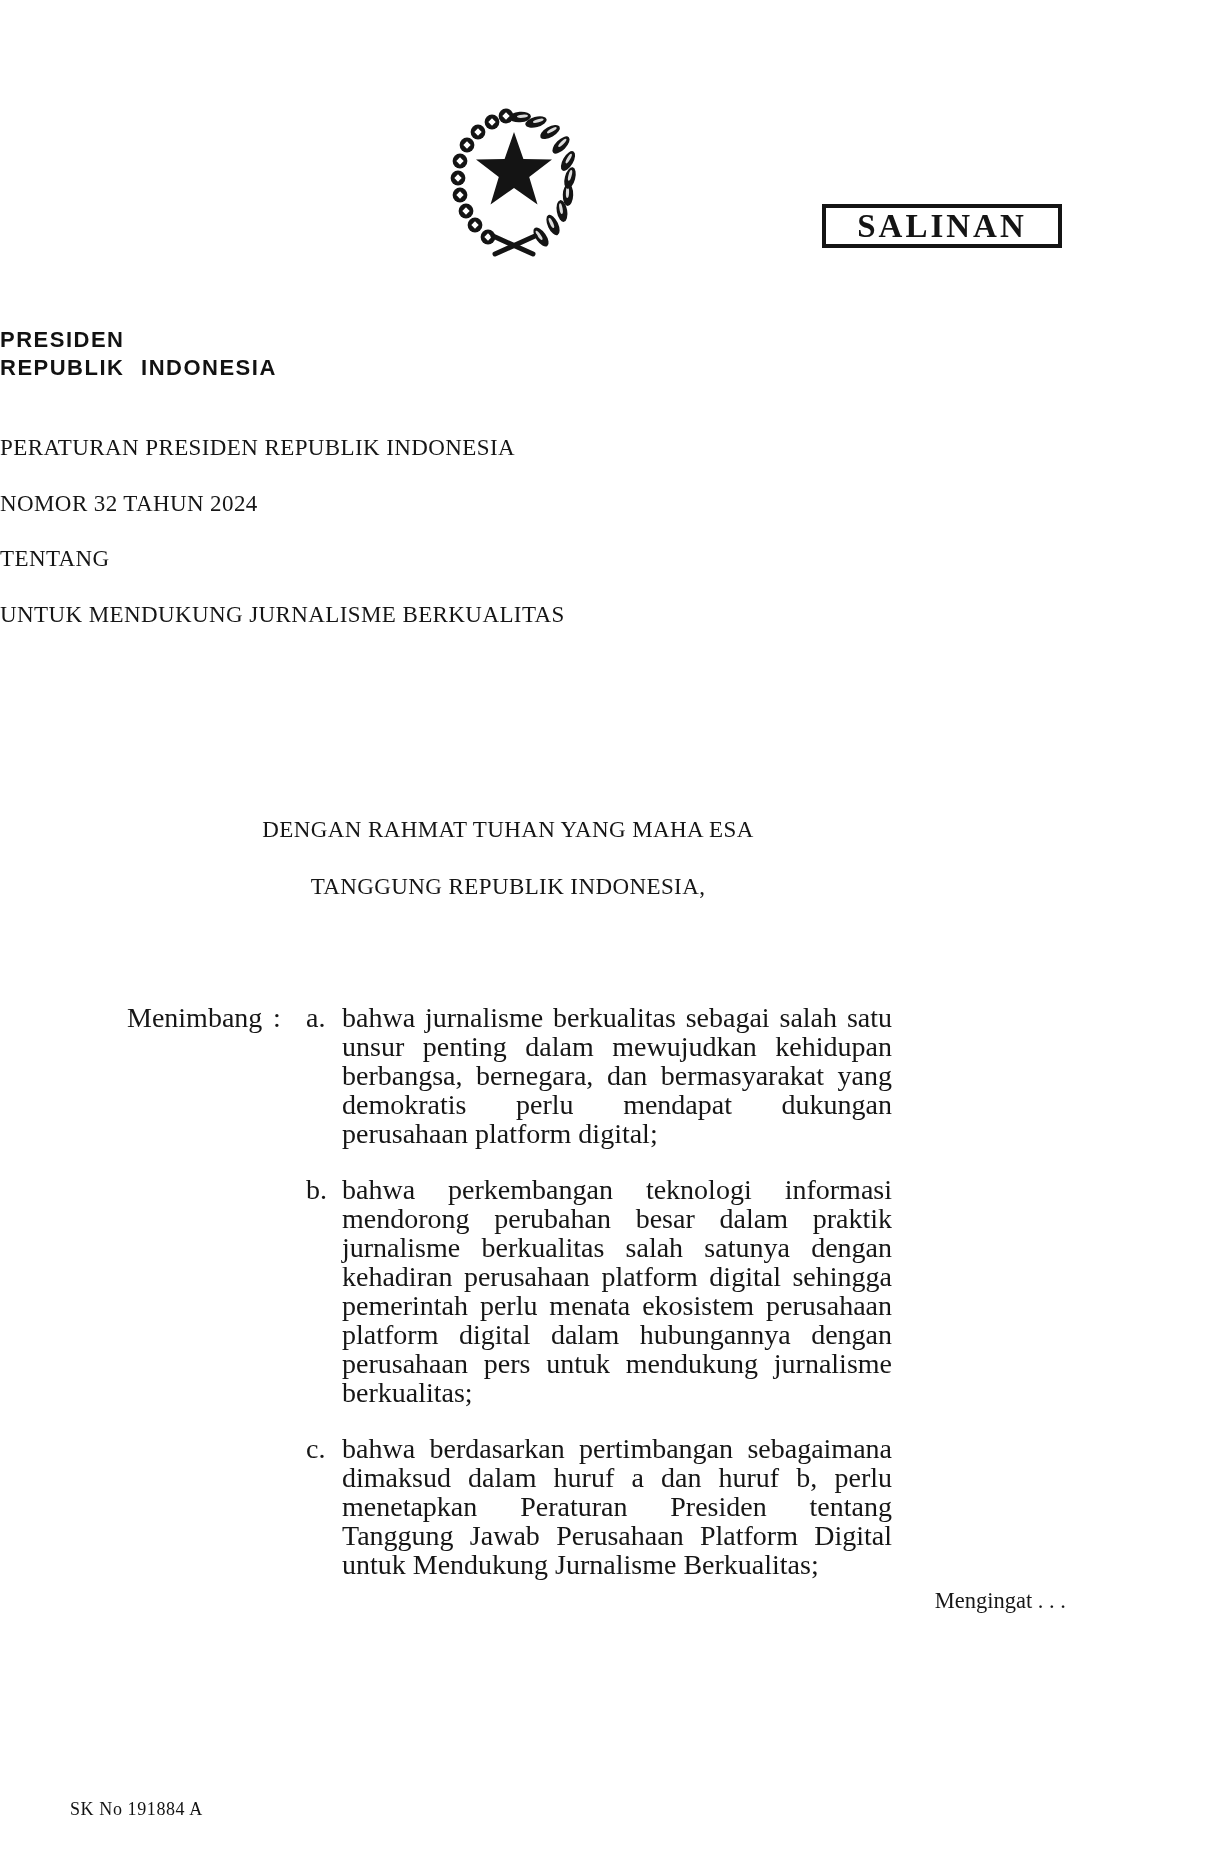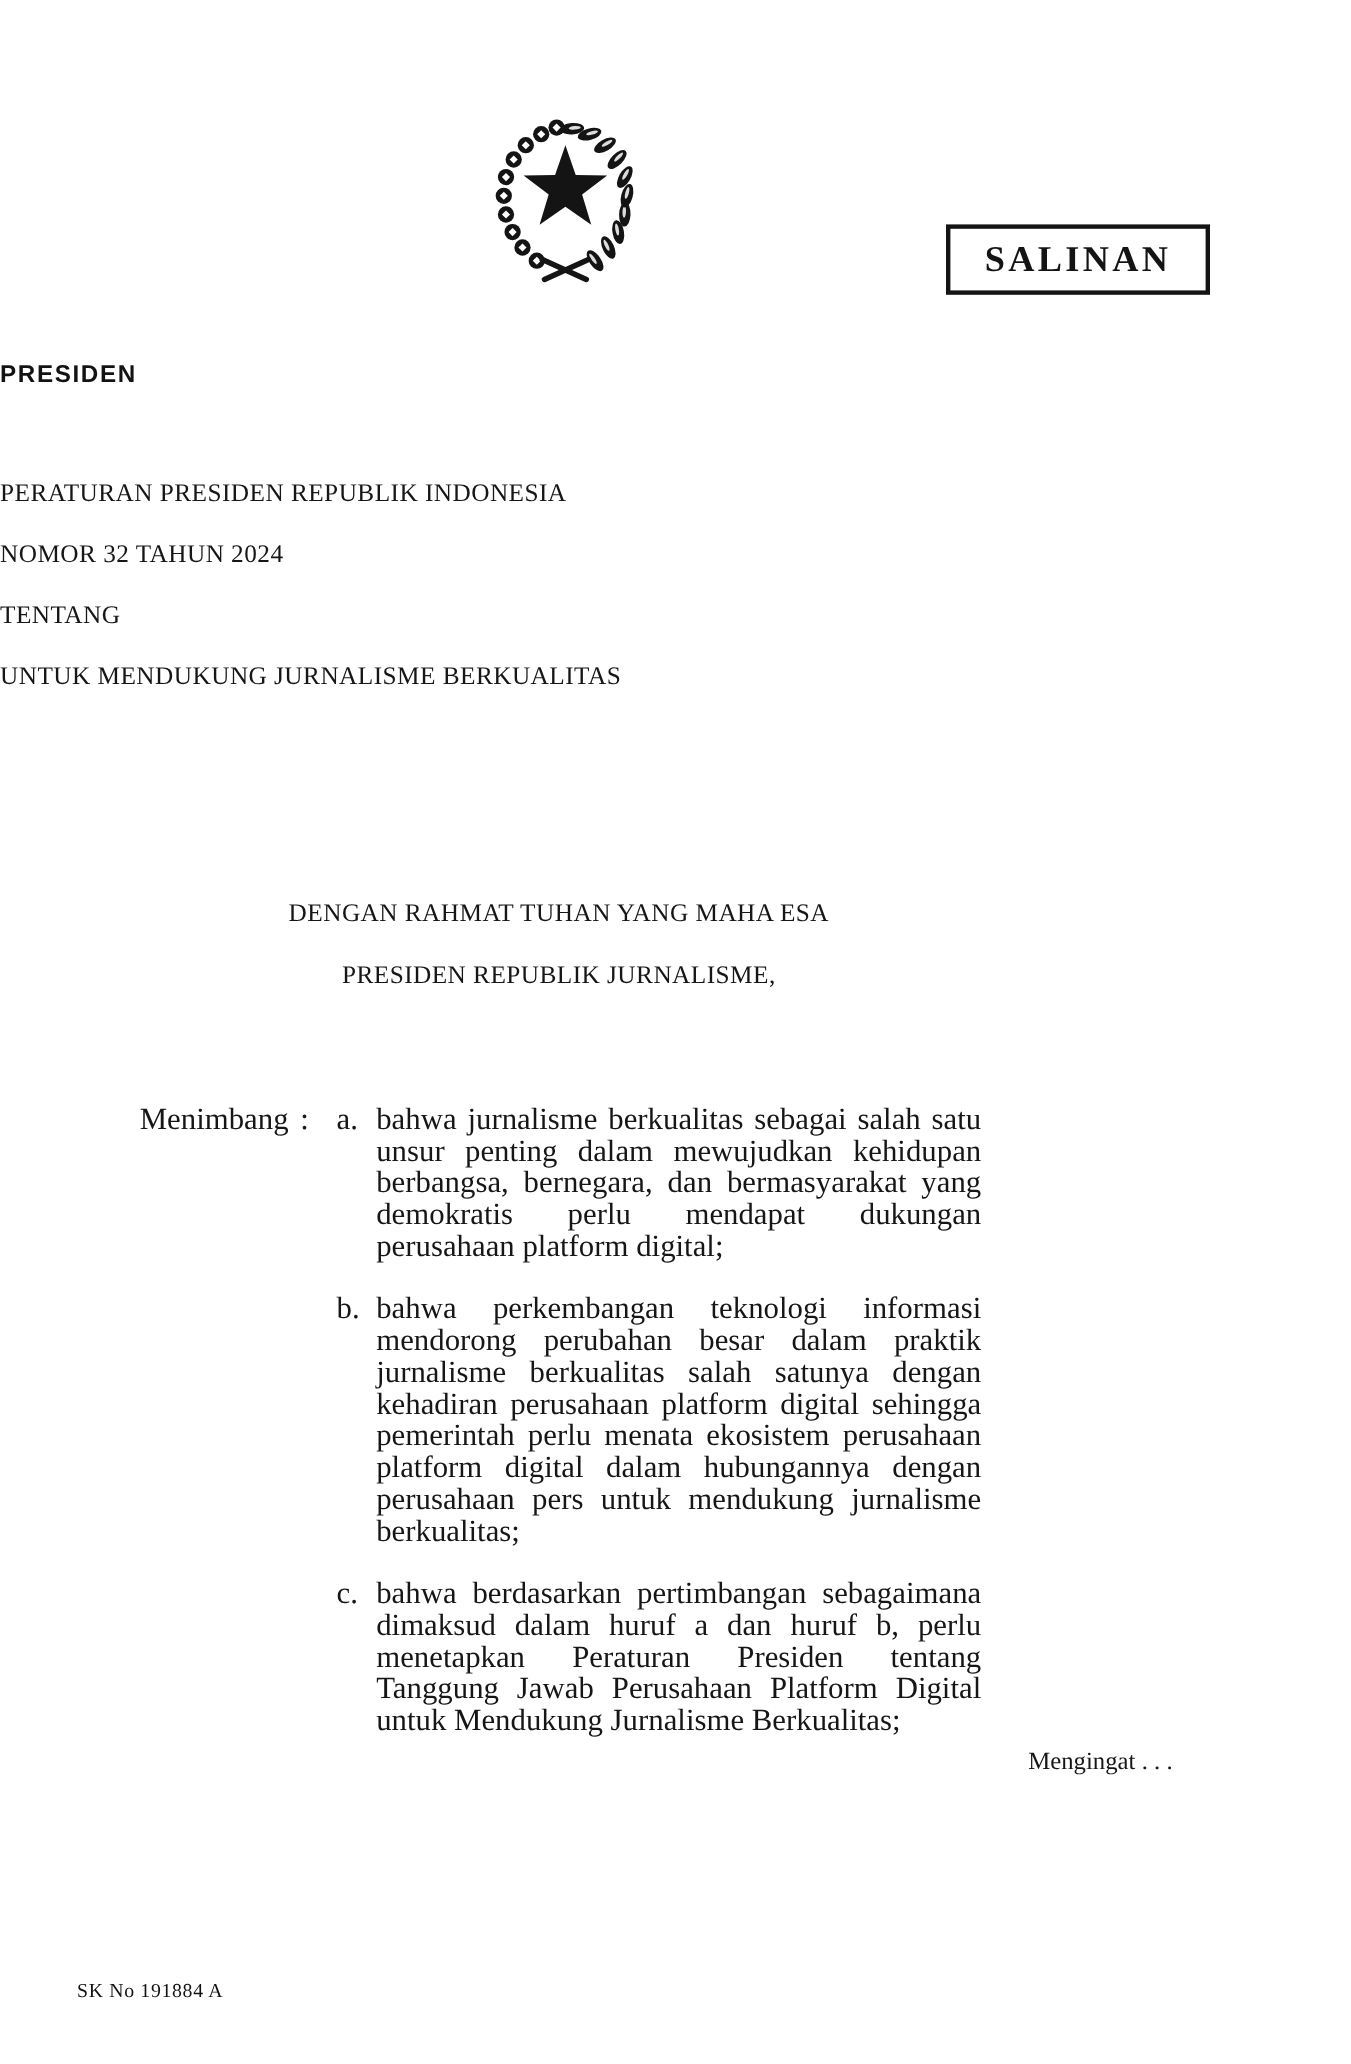--- a/index.html
+++ b/index.html
@@ -44,24 +44,24 @@
   .letterhead .lh-line2 {
     font-size: 22px;
     letter-spacing: 1.5px;
     word-spacing: 9px;
     line-height: 30px;
   }
 
   
   .stamp {
     position: absolute;
-    left: 860px;
+    left: 822px;
     top: 204px;
     width: 240px;
-    height: 64px;
+    height: 44px;
     border: 4px solid #141414;
     box-sizing: border-box;
     display: flex;
     align-items: center;
     justify-content: center;
     font-weight: bold;
     font-size: 33px;
     letter-spacing: 3px;
     color: #141414;
   }
@@ -190,32 +190,33 @@
       </g>
     </svg>
   </div>
 
   <div class="stamp">
     <span>SALINAN</span>
   </div>
 
   <div class="letterhead">
     <div class="lh-line1">PRESIDEN</div>
+    <div class="lh-line2">REPUBLIK INDONESIA</div>
   </div>
 
   <div class="doc-title">
     <div class="t-line">PERATURAN PRESIDEN REPUBLIK INDONESIA</div>
     <div class="t-line">NOMOR 32 TAHUN 2024</div>
     <div class="t-line">TENTANG</div>
     <div class="t-line">UNTUK MENDUKUNG JURNALISME BERKUALITAS</div>
   </div>
 
   <div class="invocation-block">
     <div class="inv-line1">DENGAN RAHMAT TUHAN YANG MAHA ESA</div>
-    <div class="inv-line2">PRESIDEN REPUBLIK JURNALISME,</div>
+    <div class="inv-line2">TANGGUNG REPUBLIK INDONESIA,</div>
   </div>
 
   <div class="consider-block">
     <div class="consider-label">Menimbang</div>
     <div class="consider-colon">:</div>
     <div class="consider-items">
       <div class="consider-item">
         <div class="marker">a.</div>
         <div class="itext">bahwa jurnalisme berkualitas sebagai salah satu unsur penting dalam mewujudkan kehidupan berbangsa, bernegara, dan bermasyarakat yang demokratis perlu mendapat dukungan perusahaan platform digital;</div>
       </div>

